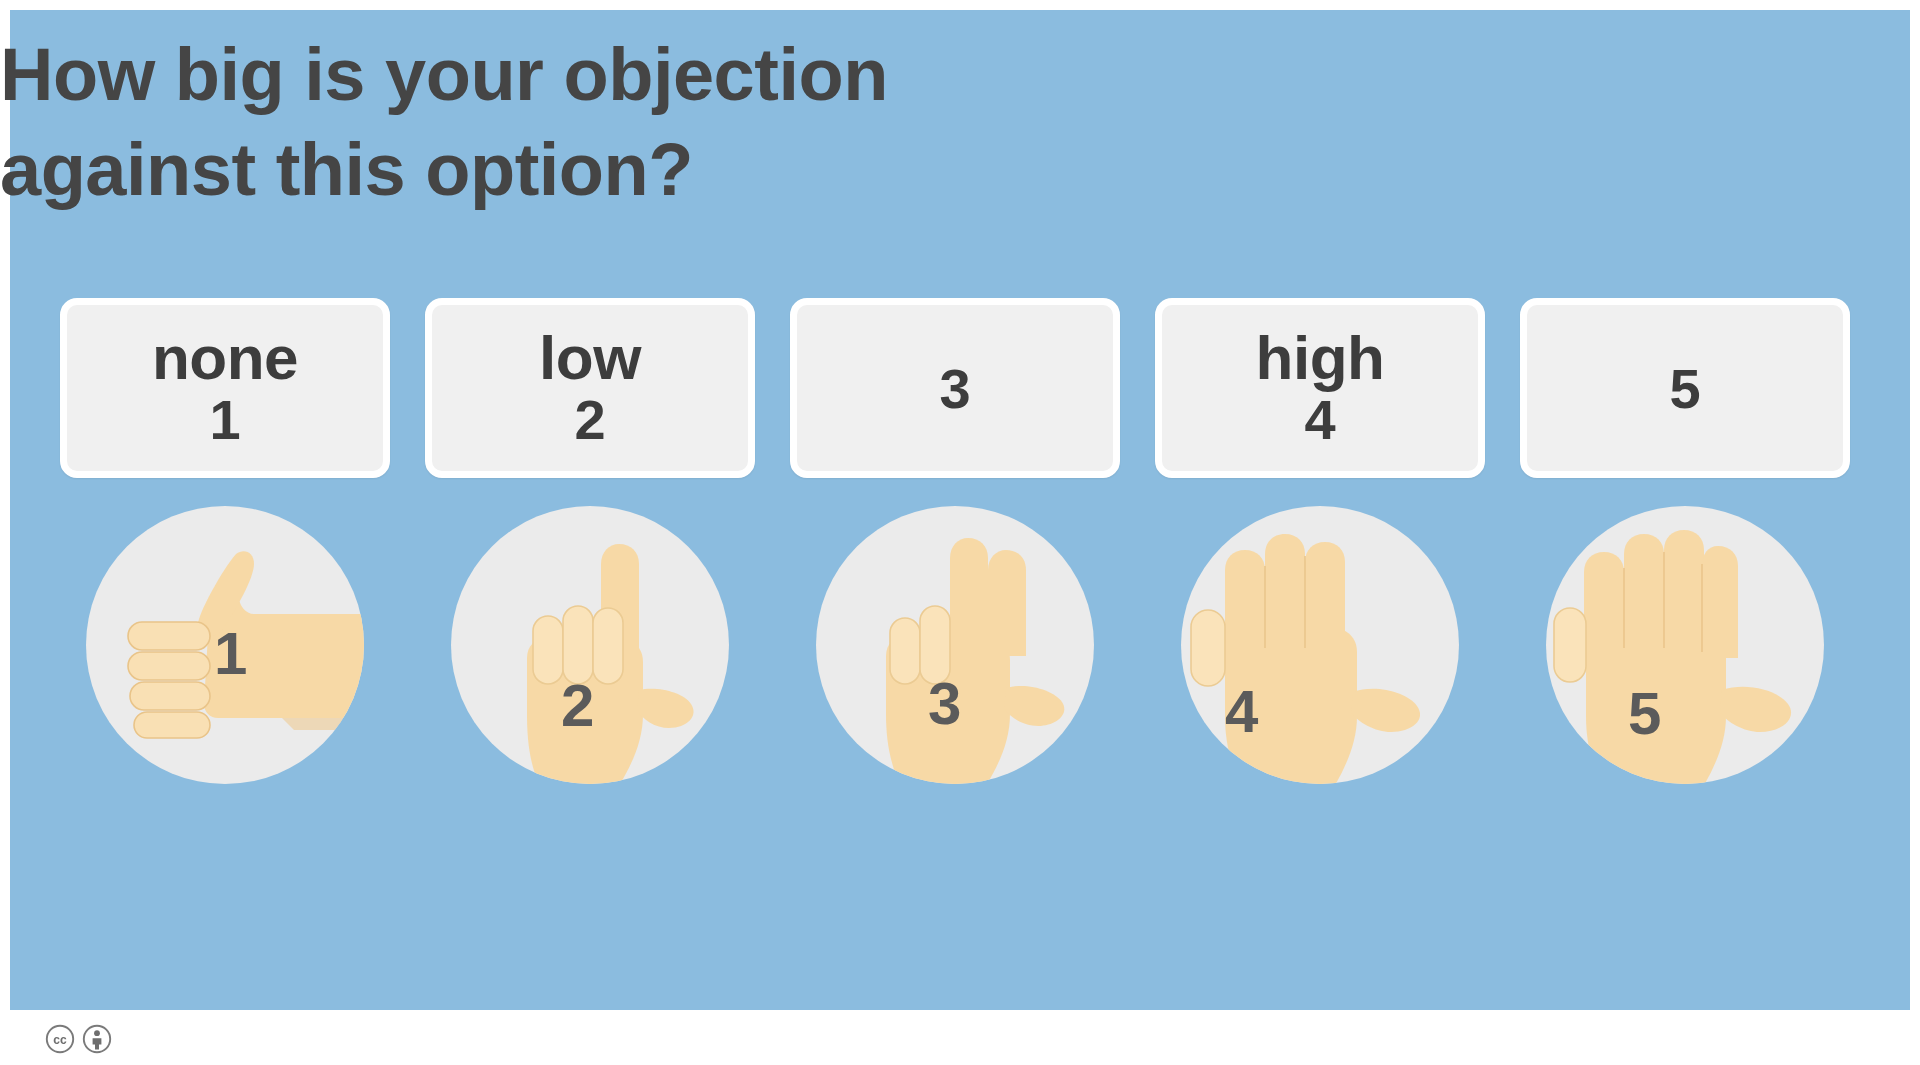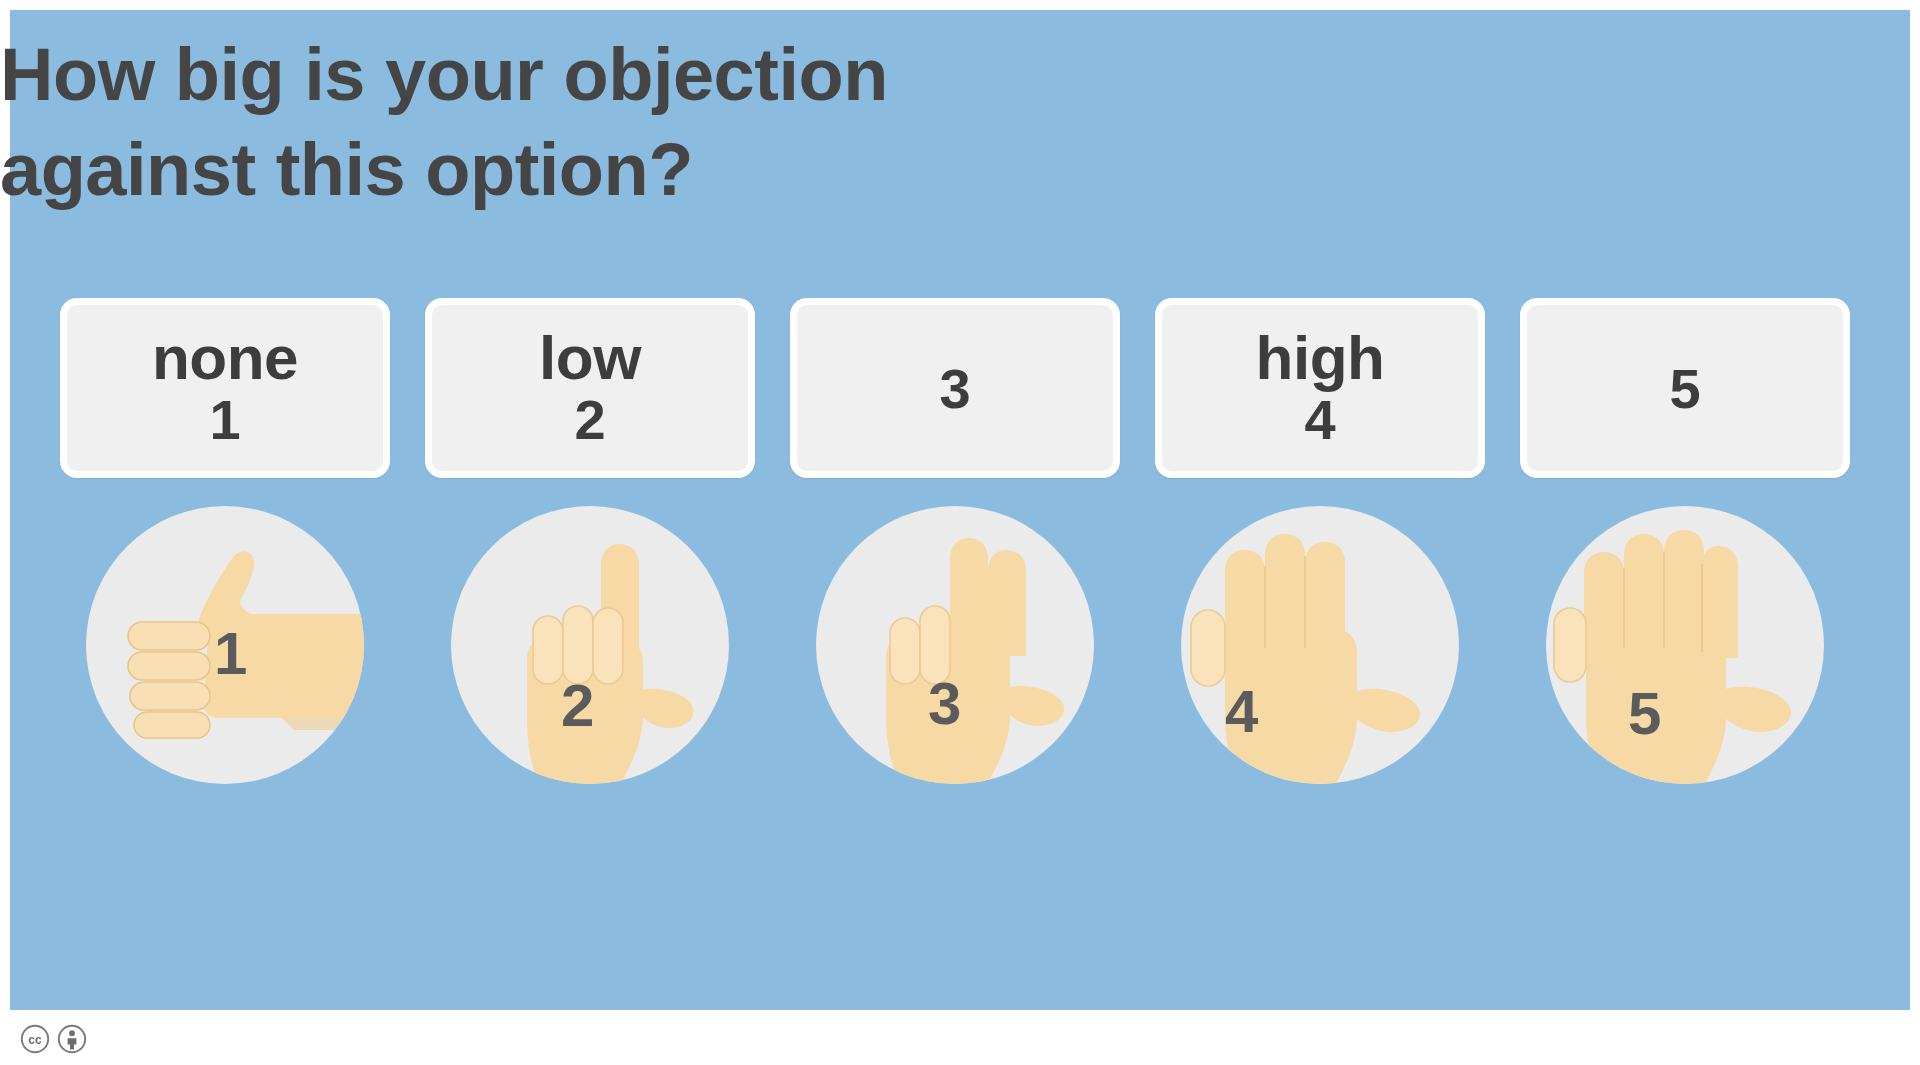--- a/index.html
+++ b/index.html
@@ -100,20 +100,21 @@
   }
 
   
   .footer{
     position:absolute;
     left:0; top:1012px;
     width:1772px; height:53px;
     background:#ffffff;
     display:flex;
     align-items:center;
+    padding-left:25px;
   }
   .cc-badges{
     display:flex; align-items:center;
     margin-left:20px; gap:7px;
   }
   .cc-badges svg{display:block;}
   .footer-text{
     margin-left:16px;
     color:#262626;
     font-weight:bold;

